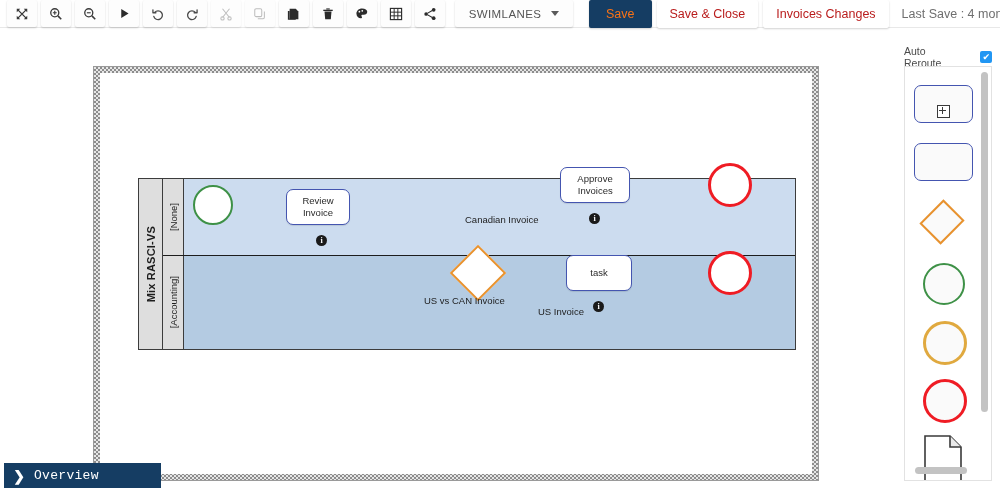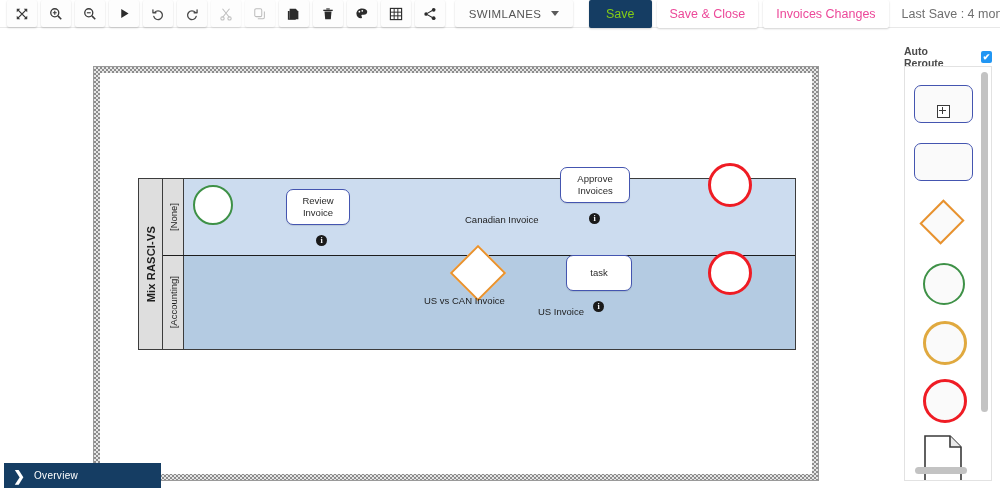--- a/index.html
+++ b/index.html
@@ -54,26 +54,26 @@
     border-right: 4px solid transparent;
     border-top: 5px solid #5a5a5a;
   }
 
   .abtn {
     height: 28px;
     border: none; border-radius: 2px;
     background: #ffffff;
     box-shadow: 0 1px 2px rgba(0,0,0,.18);
     font-family: "Liberation Sans", sans-serif;
-    font-size: 12.5px; color: #ec4899;
+    font-size: 12.5px; color: #b91c1c;
     padding: 0 13px; margin-right: 5px;
     cursor: pointer; flex: 0 0 auto;
     display:flex; align-items:center;
   }
-  .abtn.primary { background: #153d63; color: #84cc16; font-weight: 400; padding: 0 17px; }
+  .abtn.primary { background: #153d63; color: #f97316; font-weight: 400; padding: 0 17px; }
 
   #last-save {
     font-size: 12.5px; color: #6f6f6f;
     margin-left: 8px; white-space: nowrap; flex: 0 0 auto;
   }
 
   
   #canvas-area {
     position: absolute; top: 39px; left: 0;
     width: 898px; height: 457px;
@@ -184,34 +184,34 @@
     width: 157px; height: 25px;
     background: #153d63;
     display: flex; align-items: center;
     z-index: 20;
   }
   #overview-bar .chev {
     width: 30px; display:flex; align-items:center; justify-content:center;
     color: #ffffff; font-size: 14px; font-weight: bold;
   }
   #overview-bar .ov-label {
-    color: #ffffff; font-size: 10px; letter-spacing: .3px;
+    color: #ffffff; font-size: 13px; letter-spacing: .3px; font-family: Liberation Mono, monospace;
   }
 
   
   #sidebar {
     position: absolute; top: 39px; right: 0;
     width: 102px; height: 457px;
     background: #ffffff;
     box-sizing: border-box;
   }
   #auto-reroute-row {
     display: flex; align-items: center; gap: 16px;
     padding: 6px 8px 4px 6px;
-    font-size: 10.5px; color: #4a4a4a; font-weight: bold;
+    font-size: 10.5px; color: #4a4a4a;
   }
   #auto-reroute-box {
     width: 12px; height: 12px; border-radius: 2px;
     background: #2196f3;
     display: flex; align-items: center; justify-content: center;
     color: #fff; font-size: 9px; line-height: 1;
     cursor: pointer;
   }
   #palette {
     position: absolute; left: 6px; top: 27px;

